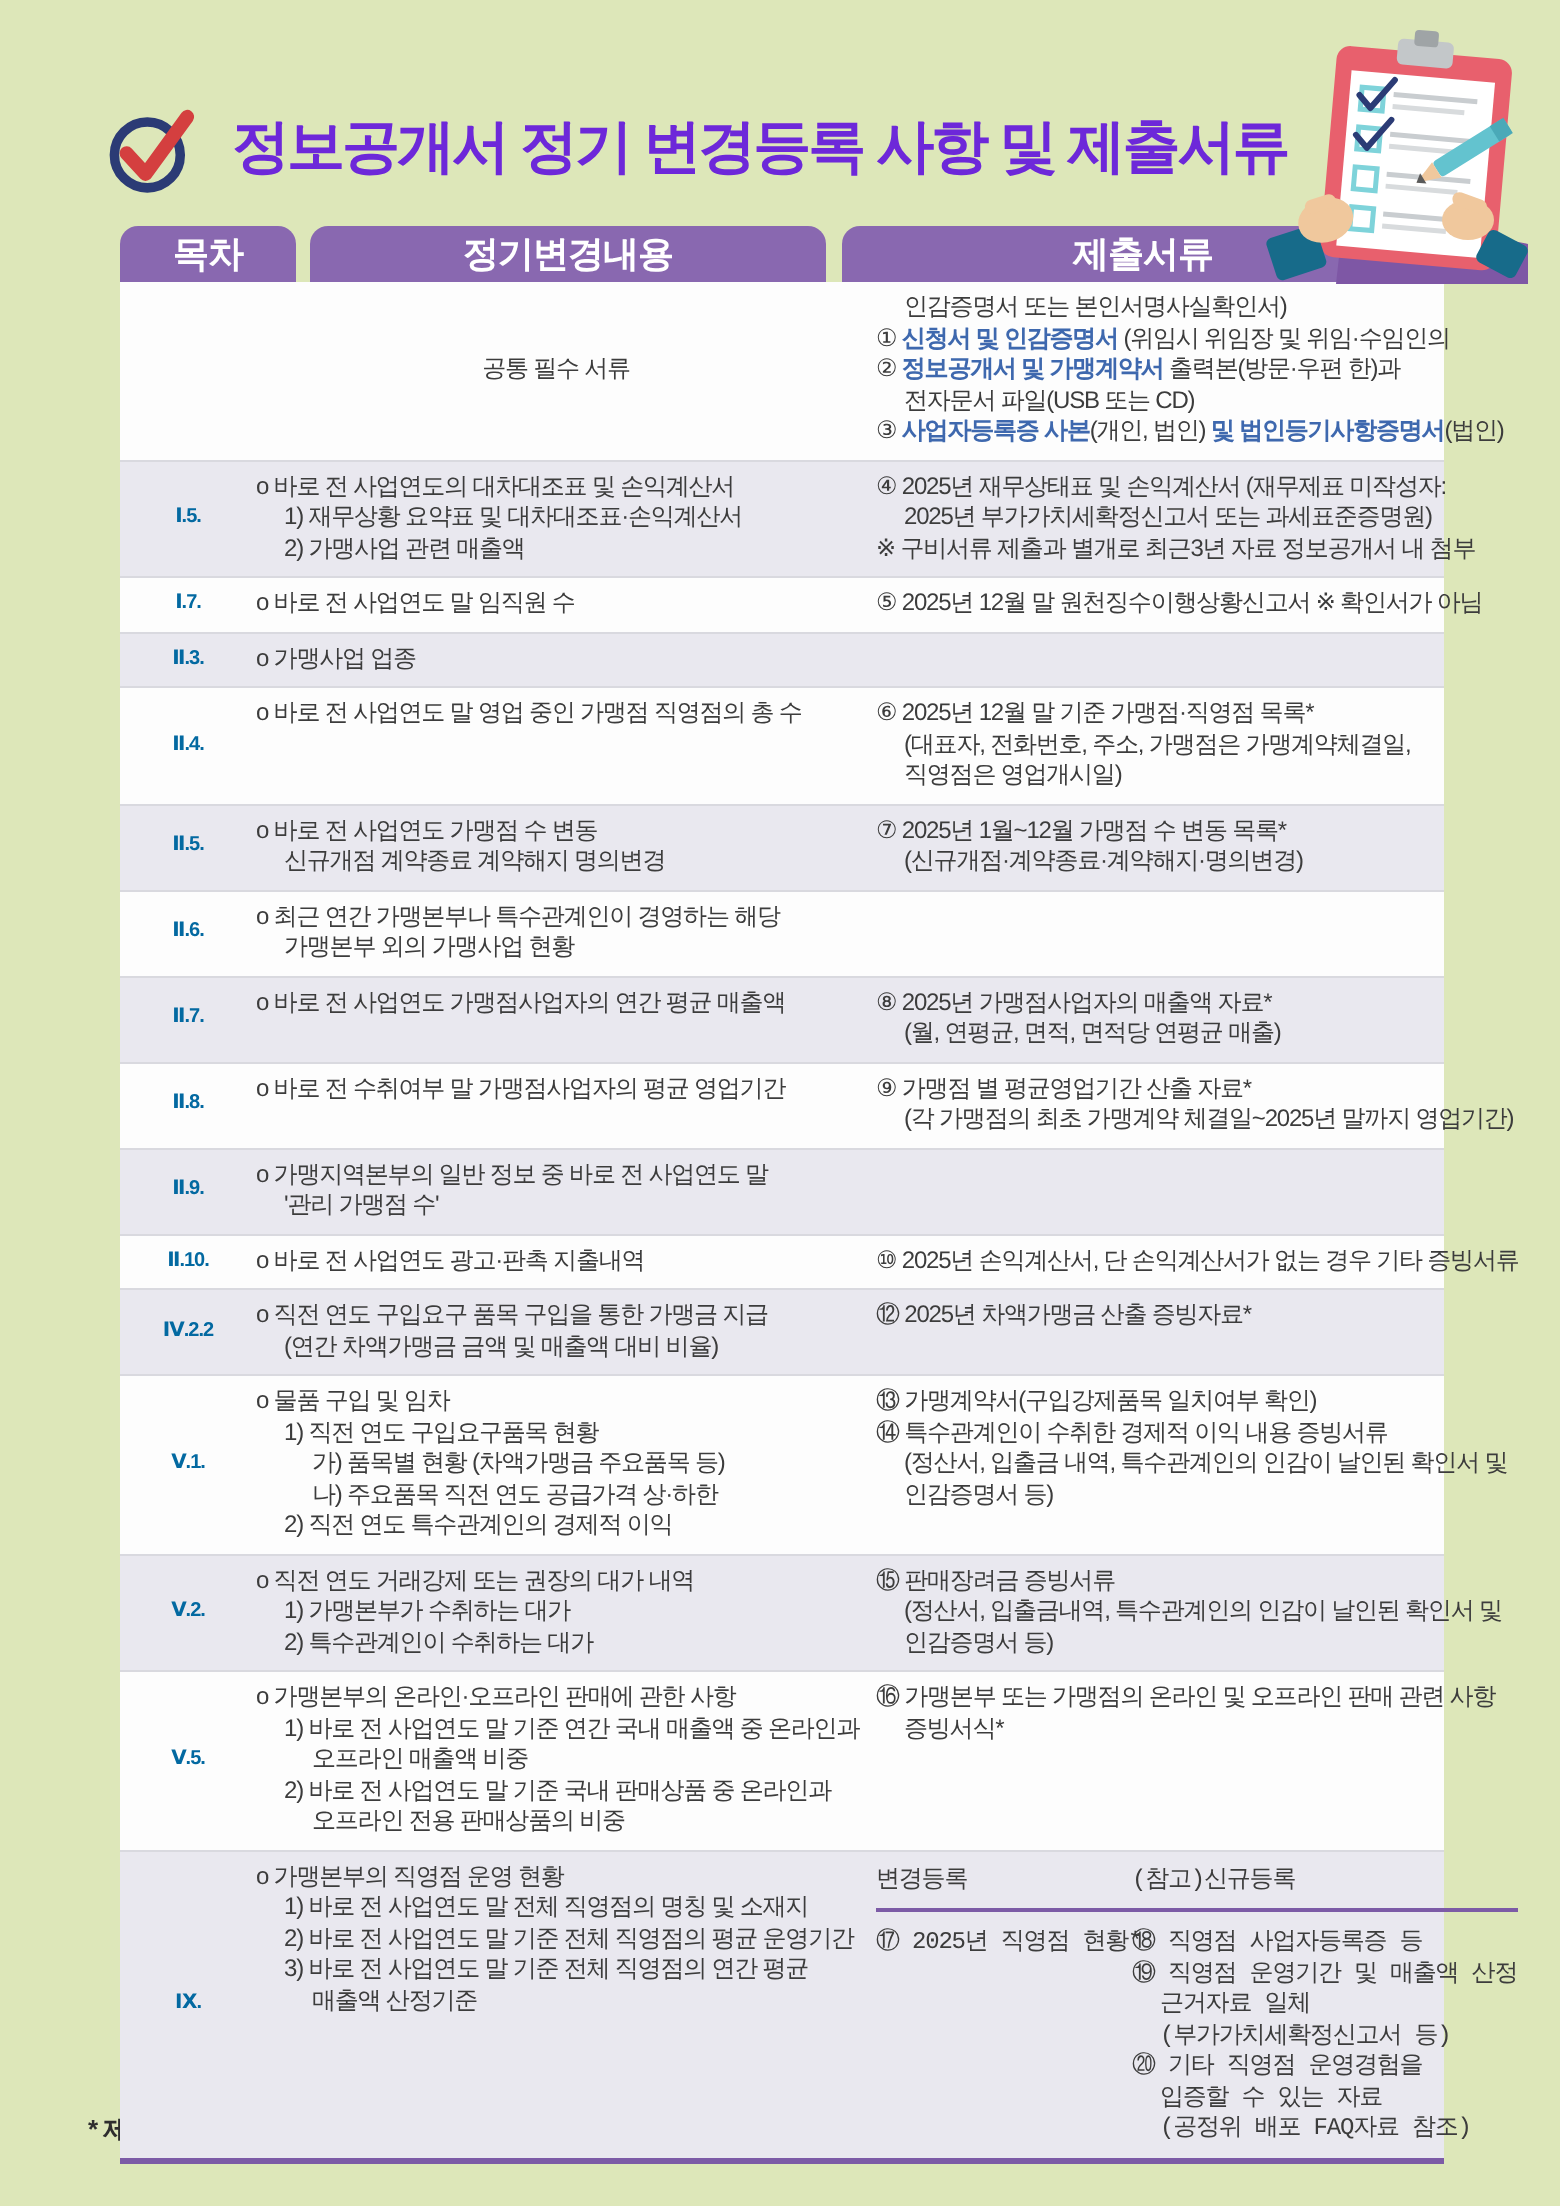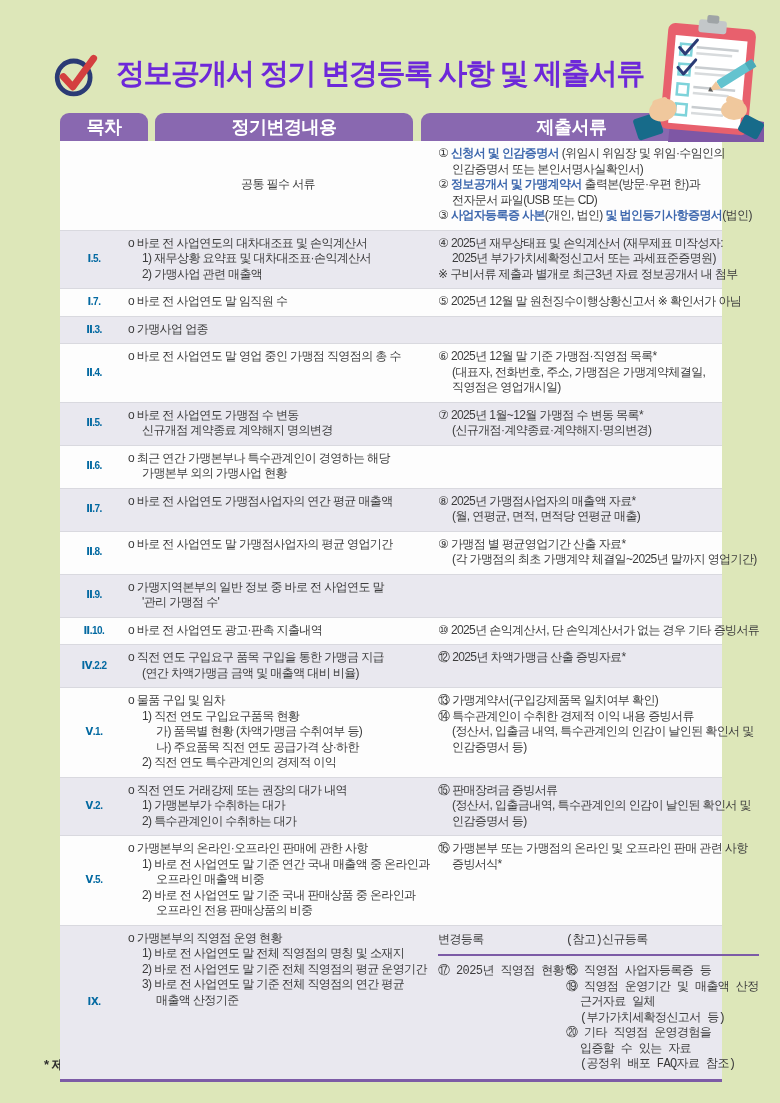--- a/index.html
+++ b/index.html
@@ -150,22 +150,22 @@
       <div class="th th-content">정기변경내용</div>
       <div class="th th-docs">제출서류</div>
     </div>
     <div class="tbody">
         <div class="row white">
           <div class="col idx"></div>
           <div class="col content center">
             <div class="line">공통 필수 서류</div>
           </div>
           <div class="col docs">
+            <div class="line ind1">인감증명서 또는 본인서명사실확인서)</div>
             <div class="line ind0"><span>① </span><span class="blue">신청서 및 인감증명서</span><span> (위임시 위임장 및 위임·수임인의</span></div>
-            <div class="line ind1">인감증명서 또는 본인서명사실확인서)</div>
             <div class="line ind0"><span>② </span><span class="blue">정보공개서 및 가맹계약서</span><span> 출력본(방문·우편 한)과</span></div>
             <div class="line ind1">전자문서 파일(USB 또는 CD)</div>
             <div class="line ind0"><span>③ </span><span class="blue">사업자등록증 사본</span><span>(개인, 법인) </span><span class="blue">및 법인등기사항증명서</span><span>(법인)</span></div>
           </div>
         </div>
         <div class="row gray">
           <div class="col idx">Ⅰ.5.</div>
           <div class="col content">
             <div class="line ind0">o 바로 전 사업연도의 대차대조표 및 손익계산서</div>
             <div class="line ind1">1) 재무상황 요약표 및 대차대조표·손익계산서</div>
@@ -229,21 +229,21 @@
             <div class="line ind0">o 바로 전 사업연도 가맹점사업자의 연간 평균 매출액</div>
           </div>
           <div class="col docs">
             <div class="line ind0">⑧ 2025년 가맹점사업자의 매출액 자료*</div>
             <div class="line ind1">(월, 연평균, 면적, 면적당 연평균 매출)</div>
           </div>
         </div>
         <div class="row white">
           <div class="col idx">Ⅱ.8.</div>
           <div class="col content">
-            <div class="line ind0">o 바로 전 사업연도 말 가맹점사업자의 평균 영업기간</div>
+            <div class="line ind0">o 바로 전 수취여부 말 가맹점사업자의 평균 영업기간</div>
           </div>
           <div class="col docs">
             <div class="line ind0">⑨ 가맹점 별 평균영업기간 산출 자료*</div>
             <div class="line ind1">(각 가맹점의 최초 가맹계약 체결일~2025년 말까지 영업기간)</div>
           </div>
         </div>
         <div class="row gray">
           <div class="col idx">Ⅱ.9.</div>
           <div class="col content">
             <div class="line ind0">o 가맹지역본부의 일반 정보 중 바로 전 사업연도 말</div>
@@ -268,21 +268,21 @@
           </div>
           <div class="col docs">
             <div class="line ind0">⑫ 2025년 차액가맹금 산출 증빙자료*</div>
           </div>
         </div>
         <div class="row white">
           <div class="col idx">Ⅴ.1.</div>
           <div class="col content">
             <div class="line ind0">o 물품 구입 및 임차</div>
             <div class="line ind1">1) 직전 연도 구입요구품목 현황</div>
-            <div class="line ind2">가) 품목별 현황 (차액가맹금 수취여부 등)</div>
+            <div class="line ind2">가) 품목별 현황 (차액가맹금 주요품목 등)</div>
             <div class="line ind2">나) 주요품목 직전 연도 공급가격 상·하한</div>
             <div class="line ind1">2) 직전 연도 특수관계인의 경제적 이익</div>
           </div>
           <div class="col docs">
             <div class="line ind0">⑬ 가맹계약서(구입강제품목 일치여부 확인)</div>
             <div class="line ind0">⑭ 특수관계인이 수취한 경제적 이익 내용 증빙서류</div>
             <div class="line ind1">(정산서, 입출금 내역, 특수관계인의 인감이 날인된 확인서 및</div>
             <div class="line ind1">인감증명서 등)</div>
           </div>
         </div>

